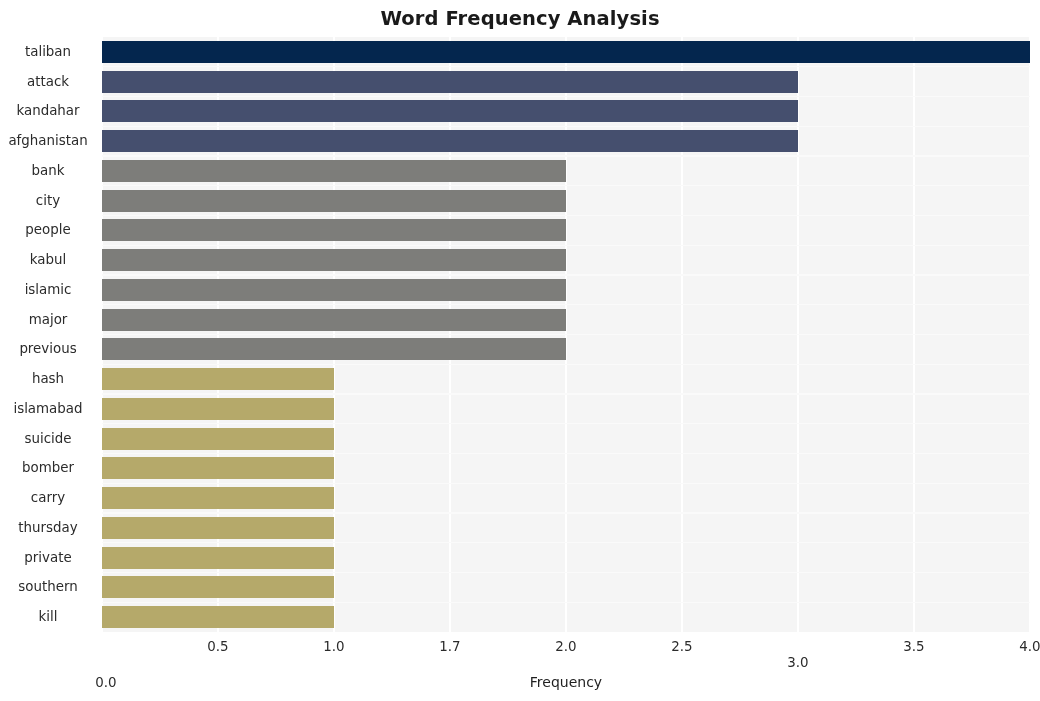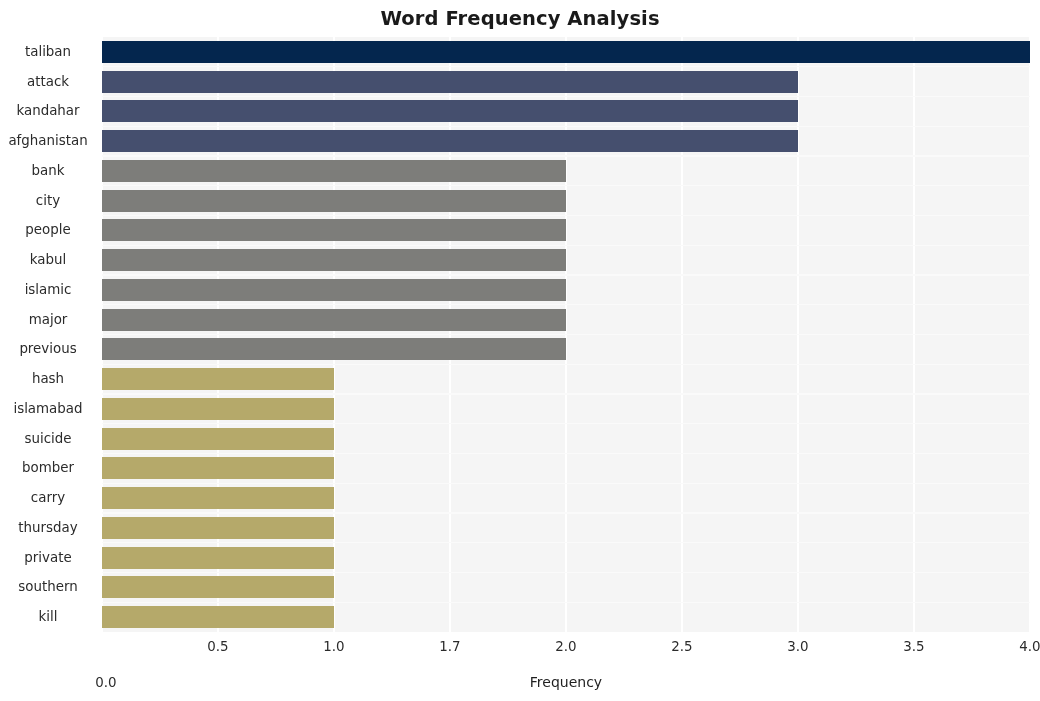--- a/index.html
+++ b/index.html
@@ -211,20 +211,20 @@
       <div class="y-tick-label" style="top: 572.125px;">kill</div>
     </div>
 
   <div id="x-tick-labels">
       <div class="x-tick-label" style="left: 4px; margin-top: 36px;">0.0</div>
       <div class="x-tick-label" style="left: 116px;">0.5</div>
       <div class="x-tick-label" style="left: 232px;">1.0</div>
       <div class="x-tick-label" style="left: 348px;">1.7</div>
       <div class="x-tick-label" style="left: 464px; text-align: center;">2.0</div>
       <div class="x-tick-label" style="left: 580px;">2.5</div>
-      <div class="x-tick-label" style="left: 696px;">3.0</div>
+      <div class="x-tick-label" style="left: 696px; margin-top: 16px;">3.0</div>
       <div class="x-tick-label" style="left: 812px;">3.5</div>
       <div class="x-tick-label" style="left: 928px;">4.0</div>
     </div>
 
   <div id="x-axis-title">Frequency</div>
 
 </div>
 
 </body></html>

